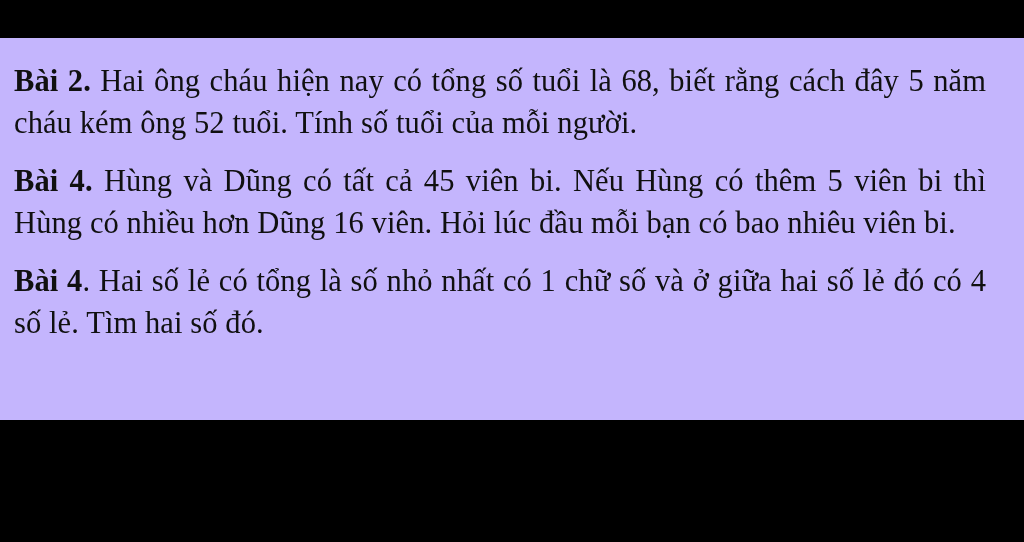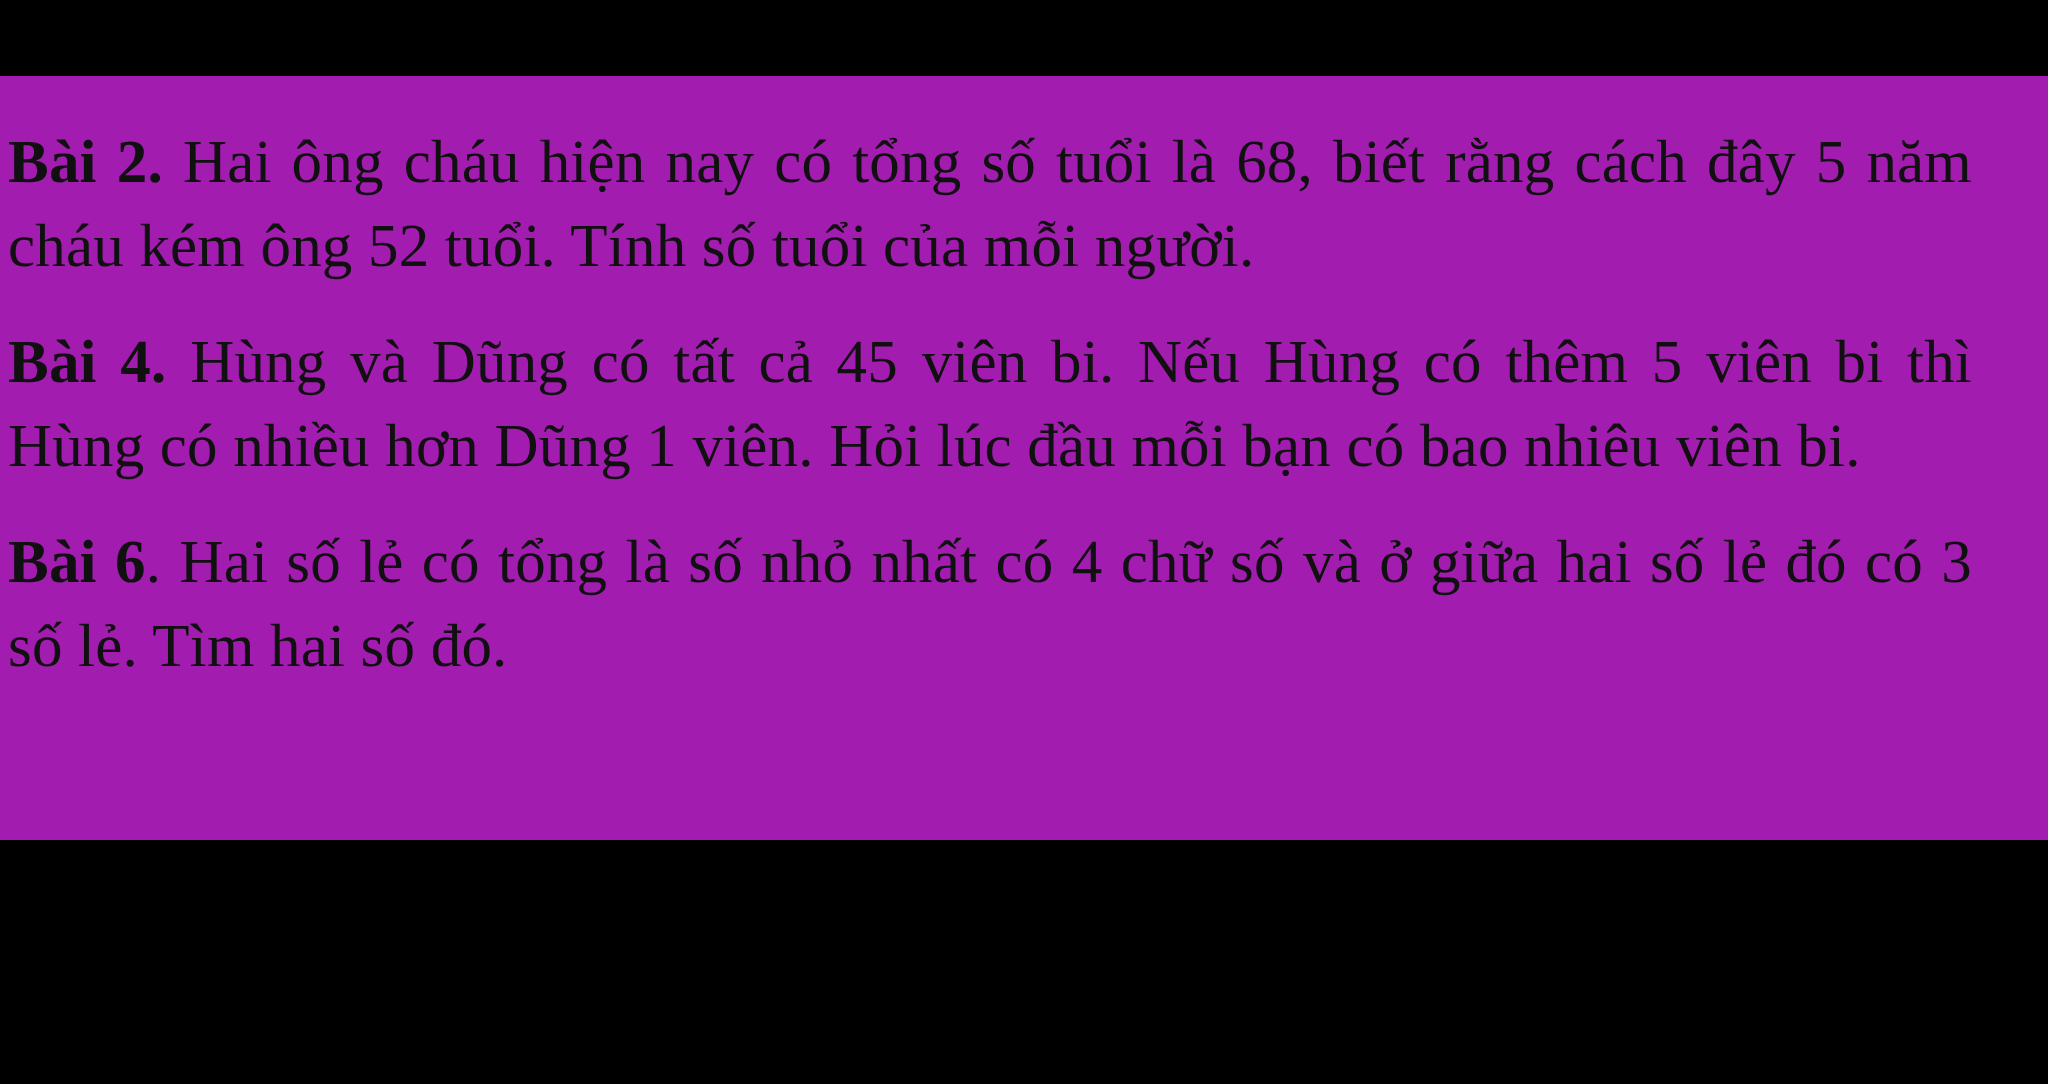--- a/index.html
+++ b/index.html
@@ -18,23 +18,23 @@
     width: 1024px;
     height: 542px;
     background: #000000;
   }
   .paper {
     position: absolute;
     left: 0;
     top: 38px;
     width: 1024px;
     height: 382px;
-    background: #a21caf;
+    background: #c4b5fd;
     box-sizing: border-box;
-    padding: 22px 38px 0 4px;
+    padding: 22px 38px 0 14px;
   }
   .para {
     color: #101010;
     font-size: 30.5px;
     line-height: 1.38;
     text-align: justify;
     text-justify: inter-word;
     margin: 0 0 16px 0;
     letter-spacing: 0.1px;
   }
@@ -65,21 +65,21 @@
 <body>
 
 <div class="page">
 
   <div class="band-top"></div>
 
   <div class="paper">
 
     <p class="para"><span class="label">Bài 2.</span><span> Hai ông cháu hiện nay có tổng số tuổi là 68, biết rằng cách đây 5 năm cháu kém ông 52 tuổi. Tính số tuổi của mỗi người.</span></p>
 
-    <p class="para"><span class="label">Bài 4.</span><span> Hùng và Dũng có tất cả 45 viên bi. Nếu Hùng có thêm 5 viên bi thì Hùng có nhiều hơn Dũng 1 viên. Hỏi lúc đầu mỗi bạn có bao nhiêu viên bi.</span></p>
+    <p class="para"><span class="label">Bài 4.</span><span> Hùng và Dũng có tất cả 45 viên bi. Nếu Hùng có thêm 5 viên bi thì Hùng có nhiều hơn Dũng 16 viên. Hỏi lúc đầu mỗi bạn có bao nhiêu viên bi.</span></p>
 
-    <p class="para"><span class="label">Bài 6</span><span>. Hai số lẻ có tổng là số nhỏ nhất có 4 chữ số và ở giữa hai số lẻ đó có 3 số lẻ. Tìm hai số đó.</span></p>
+    <p class="para"><span class="label">Bài 4</span><span>. Hai số lẻ có tổng là số nhỏ nhất có 1 chữ số và ở giữa hai số lẻ đó có 4 số lẻ. Tìm hai số đó.</span></p>
 
   </div>
 
   <div class="band-bottom"></div>
 
 </div>
 
 </body></html>

